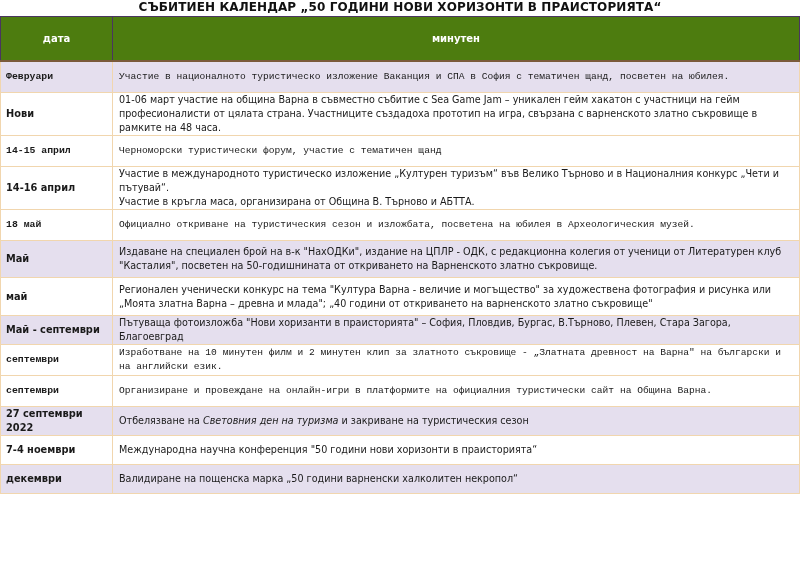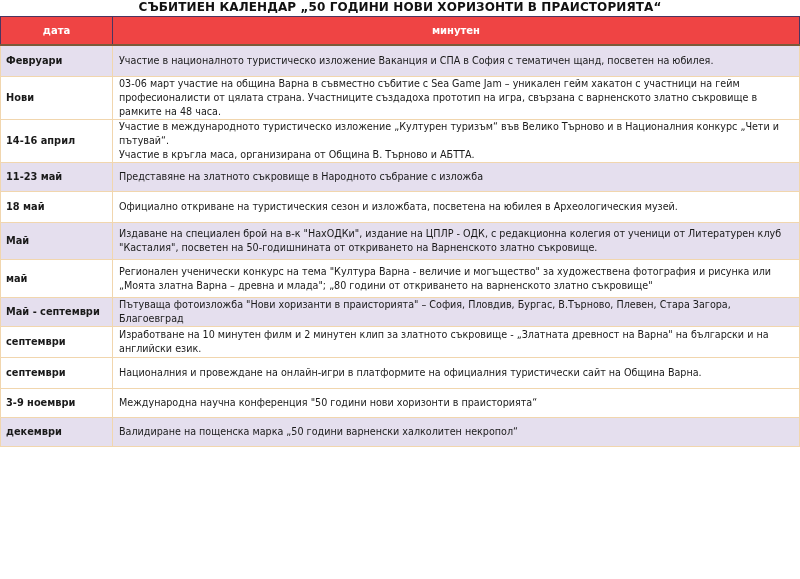--- a/index.html
+++ b/index.html
@@ -26,48 +26,48 @@
     }
     table.calendar {
       width: 799px;
       border-collapse: collapse;
       table-layout: fixed;
       font-size: 9.6px;
     }
     table.calendar col.c-date { width: 112px; }
     table.calendar col.c-event { width: 687px; }
     table.calendar th {
-      background: #ef4444;
+      background: #4d7c0f;
       color: #ffffff;
       font-weight: bold;
       font-size: 10px;
       height: 27px;
       border: 1px solid #4a3560;
       border-bottom: 2px solid #7a5a3a;
-      padding: 0;
+      padding: 8px;
       text-align: center;
     }
     table.calendar td {
       border: 1px solid #f1d6ae;
       padding: 0 6px;
       vertical-align: middle;
       line-height: 14px;
     }
     table.calendar td.date {
       font-weight: bold;
       font-size: 9.8px;
       padding-left: 5px;
     }
     table.calendar td.event {
       padding-left: 6px;
       padding-right: 11px;
     }
     tr.row-alt td { background: #e5dfee; }
     tr.row-plain td { background: #ffffff; }
-    tr.h-1 td { height: 30px; }
+    tr.h-1 td { height: 30px; font-family: Liberation Mono, monospace; }
     td.indent { padding-left: 14px !important; }
     .em { font-style: italic; }
   </style>
 </head>
 <body>
 
 <div class="doc-title">СЪБИТИЕН КАЛЕНДАР „50 ГОДИНИ НОВИ ХОРИЗОНТИ В ПРАИСТОРИЯТА“</div>
 
 <table class="calendar">
   <colgroup>
@@ -80,59 +80,63 @@
       <th>минутен</th>
     </tr>
   </thead>
   <tbody>
     <tr class="row-alt h-1">
       <td class="date">Февруари</td>
       <td class="event">Участие в националното туристическо изложение Ваканция и СПА в София с тематичен щанд, посветен на юбилея.</td>
     </tr>
     <tr class="row-plain" style="height:38px">
       <td class="date">Нови</td>
-      <td class="event" style="height:38px">03-06 март участие на община Варна  в съвместно събитие с Sea Game Jam – уникален гейм хакатон с участници  на гейм професионалисти от цялата страна.  Участниците създадоха прототип на игра, свързана с варненското златно съкровище в рамките на 48 часа.</td>
+      <td class="event" style="height:38px">01-06 март участие на община Варна  в съвместно събитие с Sea Game Jam – уникален гейм хакатон с участници  на гейм професионалисти от цялата страна.  Участниците създадоха прототип на игра, свързана с варненското златно съкровище в рамките на 48 часа.</td>
+    </tr>
+    <tr class="row-plain h-1">
+      <td class="date">14-15 април</td>
+      <td class="event">Черноморски туристически форум, участие с тематичен щанд</td>
     </tr>
     <tr class="row-plain">
       <td class="date" style="height:35px">14-16 април</td>
       <td class="event">
         <div>Участие в международното туристическо изложение „Културен туризъм“ във Велико  Търново и в Националния конкурс „Чети и пътувай“.</div>
         <div>Участие в кръгла маса, организирана от Община В. Търново и АБТТА.</div>
       </td>
-    </tr>
-    <tr class="row-alt" style="height:28px">
-      <td class="date" style="height:28px">11-23 май</td>
-      <td class="event">Представяне на златното съкровище в Народното събрание с изложба</td>
     </tr>
     <tr class="row-plain h-1">
       <td class="date">18 май</td>
       <td class="event">Официално откриване на туристическия сезон и изложбата, посветена на юбилея  в Археологическия музей.</td>
     </tr>
     <tr class="row-alt">
       <td class="date" style="height:36px">Май</td>
       <td class="event">Издаване на специален брой на в-к "НахОДКи", издание на ЦПЛР - ОДК, с редакционна колегия от ученици от Литературен клуб "Касталия", посветен на 50-годишнината от откриването на Варненското златно съкровище.</td>
     </tr>
     <tr class="row-plain">
       <td class="date" style="height:37px">май</td>
-      <td class="event">Регионален  ученически конкурс на тема "Култура Варна - величие и могъщество" за художествена фотография и рисунка или „Моята златна Варна – древна и млада"; „80 години от откриването на варненското златно съкровище"</td>
+      <td class="event">Регионален  ученически конкурс на тема "Култура Варна - величие и могъщество" за художествена фотография и рисунка или „Моята златна Варна – древна и млада"; „40 години от откриването на варненското златно съкровище"</td>
     </tr>
     <tr class="row-alt">
       <td class="date" style="height:26px">Май - септември</td>
       <td class="event">Пътуваща фотоизложба "Нови хоризанти в праисторията" – София, Пловдив, Бургас, В.Търново, Плевен, Стара Загора, Благоевград</td>
     </tr>
     <tr class="row-plain h-1">
       <td class="date">септември</td>
       <td class="event">Изработване на 10 минутен филм и 2 минутен клип  за златното съкровище - „Златната древност на Варна" на български и на английски език.</td>
     </tr>
     <tr class="row-plain h-1">
       <td class="date">септември</td>
-      <td class="event">Националния и провеждане на онлайн-игри в платформите на официалния туристически сайт на Община Варна.</td>
+      <td class="event">Организиране и провеждане на онлайн-игри в платформите на официалния туристически сайт на Община Варна.</td>
+    </tr>
+    <tr class="row-alt">
+      <td class="date" style="height:28px">27 септември 2022</td>
+      <td class="event"><span>Отбелязване на </span><span class="em">Световния ден на туризма</span><span> и закриване на туристическия сезон</span></td>
     </tr>
     <tr class="row-plain">
-      <td class="date" style="height:28px">3-9 ноември</td>
+      <td class="date" style="height:28px">7-4 ноември</td>
       <td class="event">Международна научна конференция "50 години нови хоризонти в праисторията“</td>
     </tr>
     <tr class="row-alt">
       <td class="date" style="height:28px">декември</td>
       <td class="event">Валидиране на пощенска марка „50 години варненски халколитен некропол“</td>
     </tr>
   </tbody>
 </table>
 
 </body></html>

